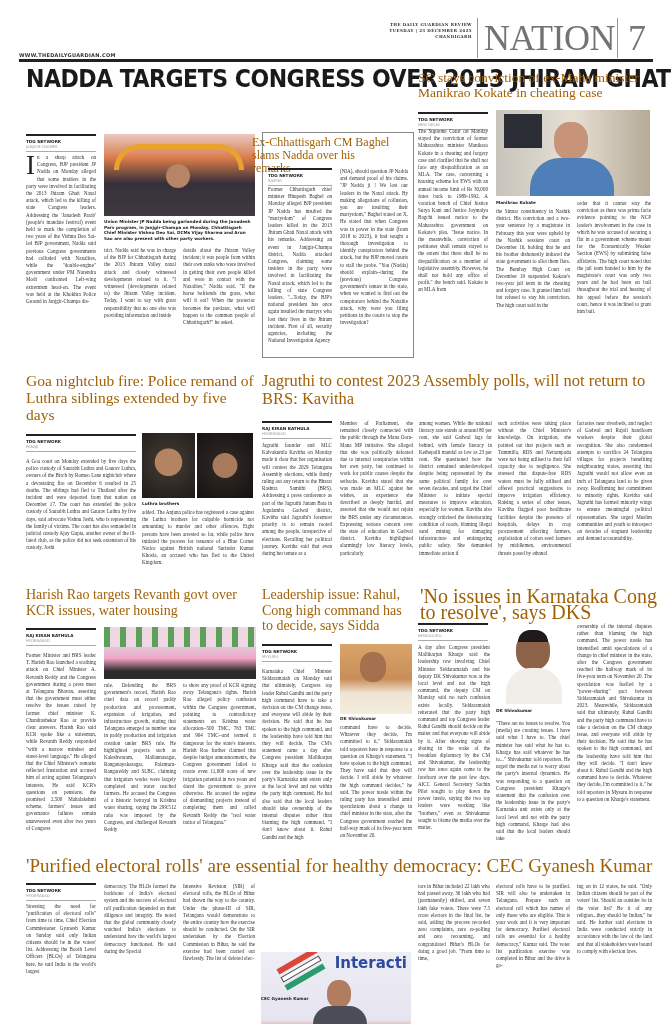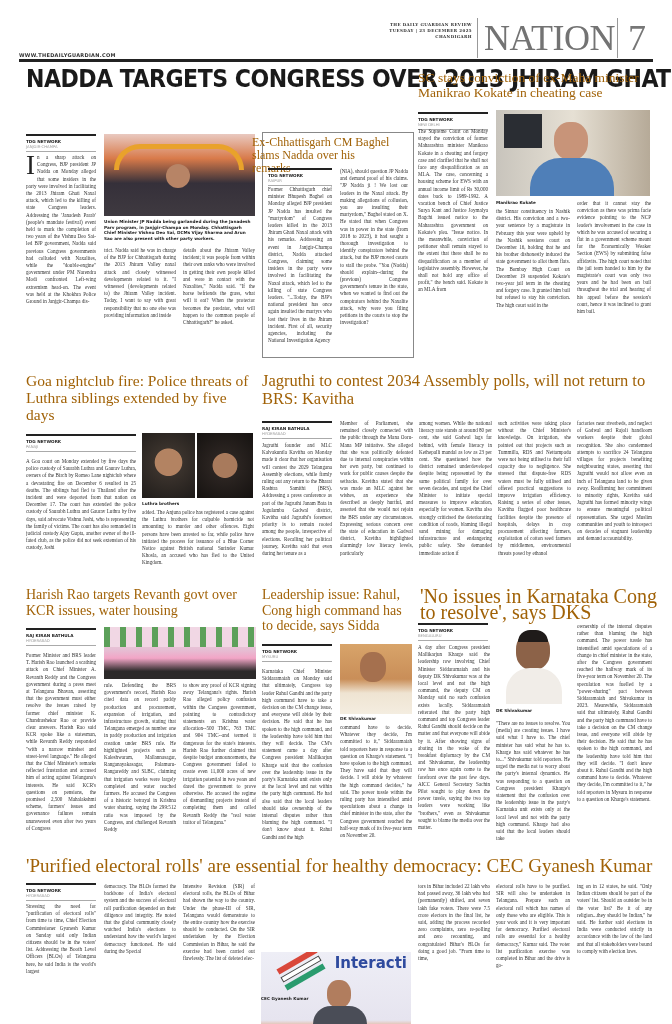--- a/index.html
+++ b/index.html
@@ -68,32 +68,32 @@
 <div class="abs col" style="left:418px;top:128px;width:70px;height:228px">The Supreme Court on Monday stayed the conviction of former Maharashtra minister Manikrao Kokate in a cheating and forgery case and clarified that he shall not face any disqualification as an MLA. The case, concerning a housing scheme for EWS with an annual income limit of Rs 30,000 dates back to 1989-1992. A vacation bench of Chief Justice Surya Kant and Justice Joymalya Bagchi issued notice to the Maharashtra government on Kokate's plea. "Issue notice. In the meanwhile, conviction of petitioner shall remain stayed to the extent that there shall be no disqualification as a member of legislative assembly. However, he shall not hold any office of profit," the bench said. Kokate is an MLA from</div>
 <div class="abs photo" style="left:496px;top:110px;width:154px;height:86px;background:linear-gradient(90deg,#c8c4bc 0%,#e6e0d4 50%,#b6aa98 100%)">
   <div style="position:absolute;left:8px;top:4px;width:38px;height:34px;background:#2a2d33"></div>
   <div style="position:absolute;left:58px;top:12px;width:34px;height:38px;border-radius:45%;background:#c89479"></div>
   <div style="position:absolute;left:34px;top:48px;width:84px;height:40px;border-radius:30px 30px 0 0;background:#4f7fb8"></div>
 </div>
 <div class="abs caption" style="left:496px;top:200px;width:100px">Manikrao Kokate</div>
 <div class="abs col" style="left:496px;top:208px;width:74px;height:148px">the Sinnar constituency in Nashik district. His conviction and a two-year sentence by a magistrate in February this year were upheld by the Nashik sessions court on December 16, holding that he and his brother dishonestly induced the state government to allot them flats. The Bombay High Court on December 19 suspended Kokate's two-year jail term in the cheating and forgery case. It granted him bail but refused to stay his conviction. The high court said in the</div>
 <div class="abs col" style="left:577px;top:200px;width:74px;height:156px">order that it cannot stay the conviction as there was prima facie evidence pointing to the NCP leader's involvement in the case in which he was accused of securing a flat in a government scheme meant for the Economically Weaker Section (EWS) by submitting false affidavits. The high court noted that the jail term handed to him by the magistrate's court was only two years and he had been on bail throughout the trial and hearing of his appeal before the session's court, hence it was inclined to grant him bail.</div>
 
-<div class="abs h-serif" style="left:26px;top:372px;width:230px;font-size:15.5px;line-height:17px">Goa nightclub fire: Police threats of Luthra siblings extended by five days</div>
+<div class="abs h-serif" style="left:26px;top:372px;width:230px;font-size:15.5px;line-height:17px">Goa nightclub fire: Police remand of Luthra siblings extended by five days</div>
 <div class="abs" style="left:26px;top:434px;width:110px">
   <div class="byline">TDG NETWORK</div>
   <div class="dateline">PANAJI</div>
 </div>
 <div class="abs col" style="left:26px;top:458px;width:110px;height:112px">A Goa court on Monday extended by five days the police custody of Saurabh Luthra and Gaurav Luthra, owners of the Birch by Romeo Lane nightclub where a devastating fire on December 6 resulted in 25 deaths. The siblings had fled to Thailand after the incident and were deported from that nation on December 17. The court has extended the police custody of Saurabh Luthra and Gaurav Luthra by five days, said advocate Vishnu Joshi, who is representing the family of victims. The court has also remanded in judicial custody Ajay Gupta, another owner of the ill-fated club, as the police did not seek extension of his custody, Joshi</div>
 <div class="abs photo" style="left:142px;top:433px;width:53px;height:65px;background:radial-gradient(circle at 50% 45%,#b38362 0 30%,#3a322c 32%,#1f1c1a 100%)"></div>
 <div class="abs photo" style="left:197px;top:433px;width:56px;height:65px;background:radial-gradient(circle at 50% 50%,#a87a5c 0 28%,#2b2421 30%,#151210 100%)"></div>
 <div class="abs caption" style="left:142px;top:501px;width:100px">Luthra brothers</div>
 <div class="abs col" style="left:142px;top:509px;width:112px;height:62px">added. The Anjuna police has registered a case against the Luthra brothers for culpable homicide not amounting to murder and other offences. Eight persons have been arrested so far, while police have initiated the process for issuance of a Blue Corner Notice against British national Surinder Kumar Khosla, an accused who has fled to the United Kingdom.</div>
 
-<div class="abs h-serif" style="left:262px;top:372px;width:400px;font-size:16.5px;line-height:18px">Jagruthi to contest 2034 Assembly polls, will not return to BRS: Kavitha</div>
+<div class="abs h-serif" style="left:262px;top:372px;width:400px;font-size:16.5px;line-height:18px">Jagruthi to contest 2023 Assembly polls, will not return to BRS: Kavitha</div>
 <div class="abs" style="left:262px;top:421px;width:70px">
   <div class="byline">RAJ KIRAN BATHULA</div>
   <div class="dateline">HYDERABAD</div>
 </div>
 <div class="abs col" style="left:262px;top:442px;width:70px;height:128px">Jagruthi founder and MLC Kalvakuntla Kavitha on Monday made it clear that her organisation will contest the 2029 Telangana Assembly elections, while firmly ruling out any return to the Bharat Rashtra Samithi (BRS). Addressing a press conference as part of the Jagruthi Janam Bata in Jogulamba Gadwal district, Kavitha said Jagruthi's foremost priority is to remain rooted among the people, irrespective of elections. Recalling her political journey, Kavitha said that even during her tenure as a</div>
 <div class="abs col" style="left:340px;top:420px;width:73px;height:150px">Member of Parliament, she remained closely connected with the public through the Mana Ooru- Mana MP initiative. She alleged that she was politically defeated due to internal conspiracies within her own party, but continued to work for public causes despite the setbacks. Kavitha stated that she was made an MLC against her wishes, an experience she described as deeply hurtful, and asserted that she would not rejoin the BRS under any circumstances. Expressing serious concern over the state of education in Gadwal district, Kavitha highlighted alarmingly low literacy levels, particularly</div>
 <div class="abs col" style="left:419px;top:420px;width:73px;height:150px">among women. While the national literacy rate stands at around 80 per cent, she said Gadwal lags far behind, with female literacy in Kethepalli mandal as low as 23 per cent. She questioned how the district remained underdeveloped despite being represented by the same political family for over seven decades, and urged the Chief Minister to initiate special measures to improve education, especially for women. Kavitha also strongly criticised the deteriorating condition of roads, blaming illegal sand mining for damaging infrastructure and endangering public safety. She demanded immediate action if</div>
 <div class="abs col" style="left:498px;top:420px;width:73px;height:150px">such activities were taking place without the Chief Minister's knowledge. On irrigation, she pointed out that projects such as Tummilla, RDS and Nettampadu were not being utilised to their full capacity due to negligence. She stressed that dispute-free RDS waters must be fully utilised and offered practical suggestions to improve irrigation efficiency. Raising a series of other issues, Kavitha flagged poor healthcare facilities despite the presence of hospitals, delays in crop procurement affecting farmers, exploitation of cotton seed farmers by middlemen, environmental threats posed by ethanol</div>
 <div class="abs col" style="left:577px;top:420px;width:75px;height:150px">factories near riverbeds, and neglect of Gadwal and Rajoli handloom workers despite their global recognition. She also condemned attempts to sacrifice 24 Telangana villages for projects benefiting neighbouring states, asserting that Jagruthi would not allow even an inch of Telangana land to be given away. Reaffirming her commitment to minority rights, Kavitha said Jagruthi has formed minority wings to ensure meaningful political representation. She urged Muslim communities and youth to introspect on decades of stagnant leadership and demand accountability.</div>
 

